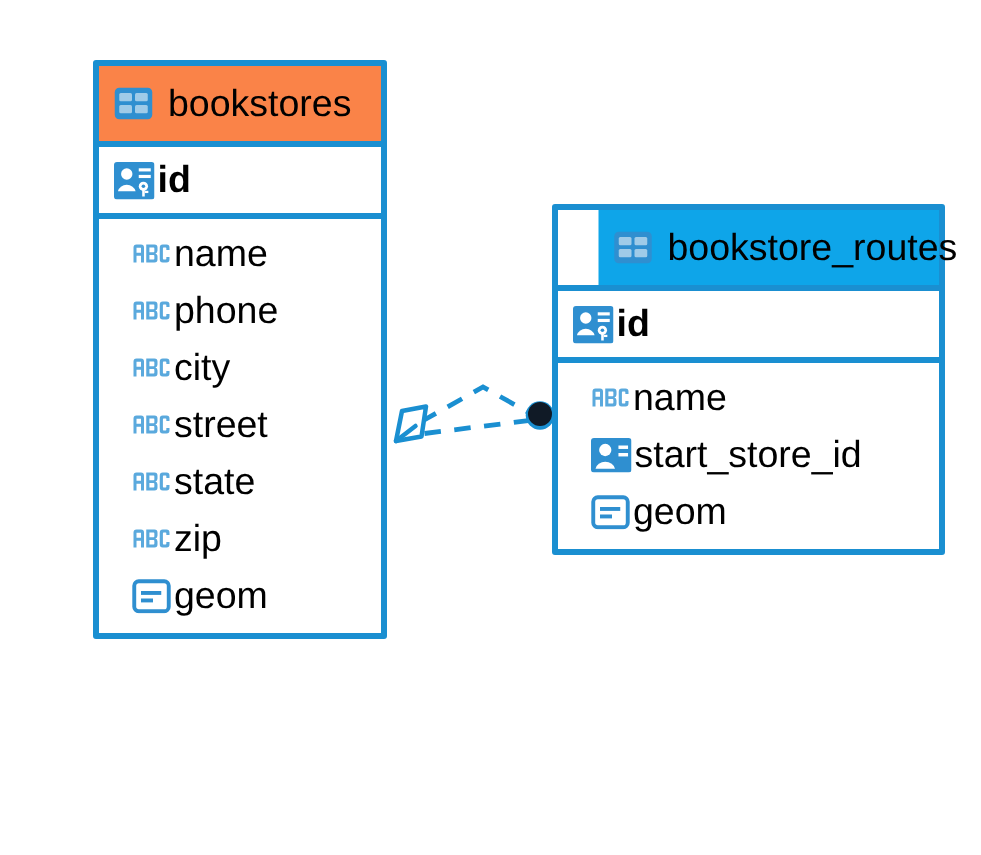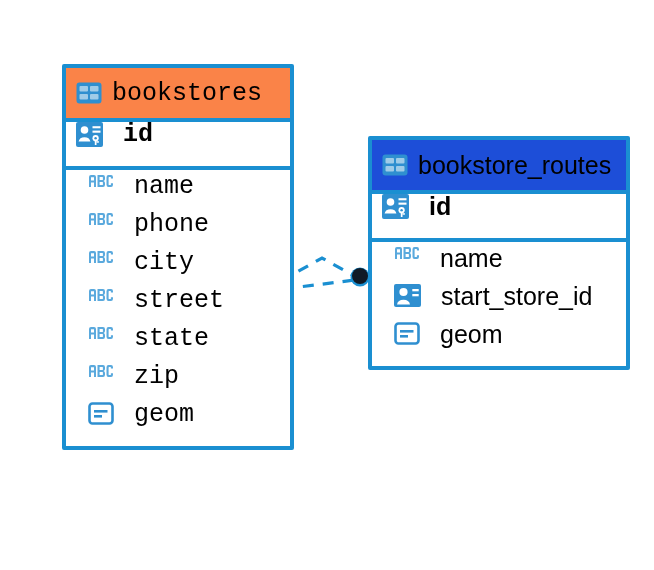--- a/index.html
+++ b/index.html
@@ -35,39 +35,39 @@
     height: 50px;
     display: flex;
     align-items: center;
     gap: 10px;
     padding: 0 10px;
     font-size: 25px;
     color: #000000;
     white-space: nowrap;
   }
   .entity-header.orange { background: #fa8348; }
-  .entity-header.grey   { background: #1d4ed8; }
+  .entity-header.grey   { background: #0ea5e9; margin-left: 27px; }
 
   
   .rule {
     height: 4px;
     background: #1a8fd1;
     width: 100%;
   }
 
   .rows {
     padding: 4px 0 6px 12px;
   }
 
   .row {
     box-sizing: border-box;
     height: 38px;
     display: flex;
-    align-items: flex-start;
-    gap: 20px;
+    align-items: center;
+    gap: 2px;
     padding: 0 10px;
     font-size: 25px;
     color: #000000;
     white-space: nowrap;
   }
   .row.pk {
     font-weight: bold;
     height: 44px;
   }
   .row-label { line-height: 1; }
@@ -104,21 +104,21 @@
       <path d="M 268 274 L 284 271 L 281 291 L 264 294 Z" fill="#ffffff" stroke="#1a8fd1" stroke-width="3" stroke-linejoin="round"></path>
       <path d="M 264 294 L 277 284" fill="none" stroke="#1a8fd1" stroke-width="3" stroke-linecap="round"></path>
     </g>
 
     <g>
       <circle cx="360" cy="277" r="9.5" fill="#1a8fd1"></circle>
       <circle cx="360" cy="276" r="8" fill="#101a26"></circle>
     </g>
   </svg>
 
-  <div class="entity" id="entity-bookstores" style="left:62px; top:64px; width:232px;font-family:Liberation Mono, monospace;">
+  <div class="entity" id="entity-bookstores" style="left:62px; top:40px; width:196px;">
 
     <div class="entity-header orange">
       <span class="icon">
         <svg width="26" height="22" viewBox="0 0 26 22">
           <rect x="0.5" y="0.5" width="25" height="21" rx="3" ry="3" fill="#2f8fd0"></rect>
           <rect x="3.5" y="4" width="8.5" height="5.5" rx="1" fill="#9fcbe8"></rect>
           <rect x="14" y="4" width="8.5" height="5.5" rx="1" fill="#9fcbe8"></rect>
           <rect x="3.5" y="12" width="8.5" height="5.5" rx="1" fill="#9fcbe8"></rect>
           <rect x="14" y="12" width="8.5" height="5.5" rx="1" fill="#9fcbe8"></rect>
         </svg>

